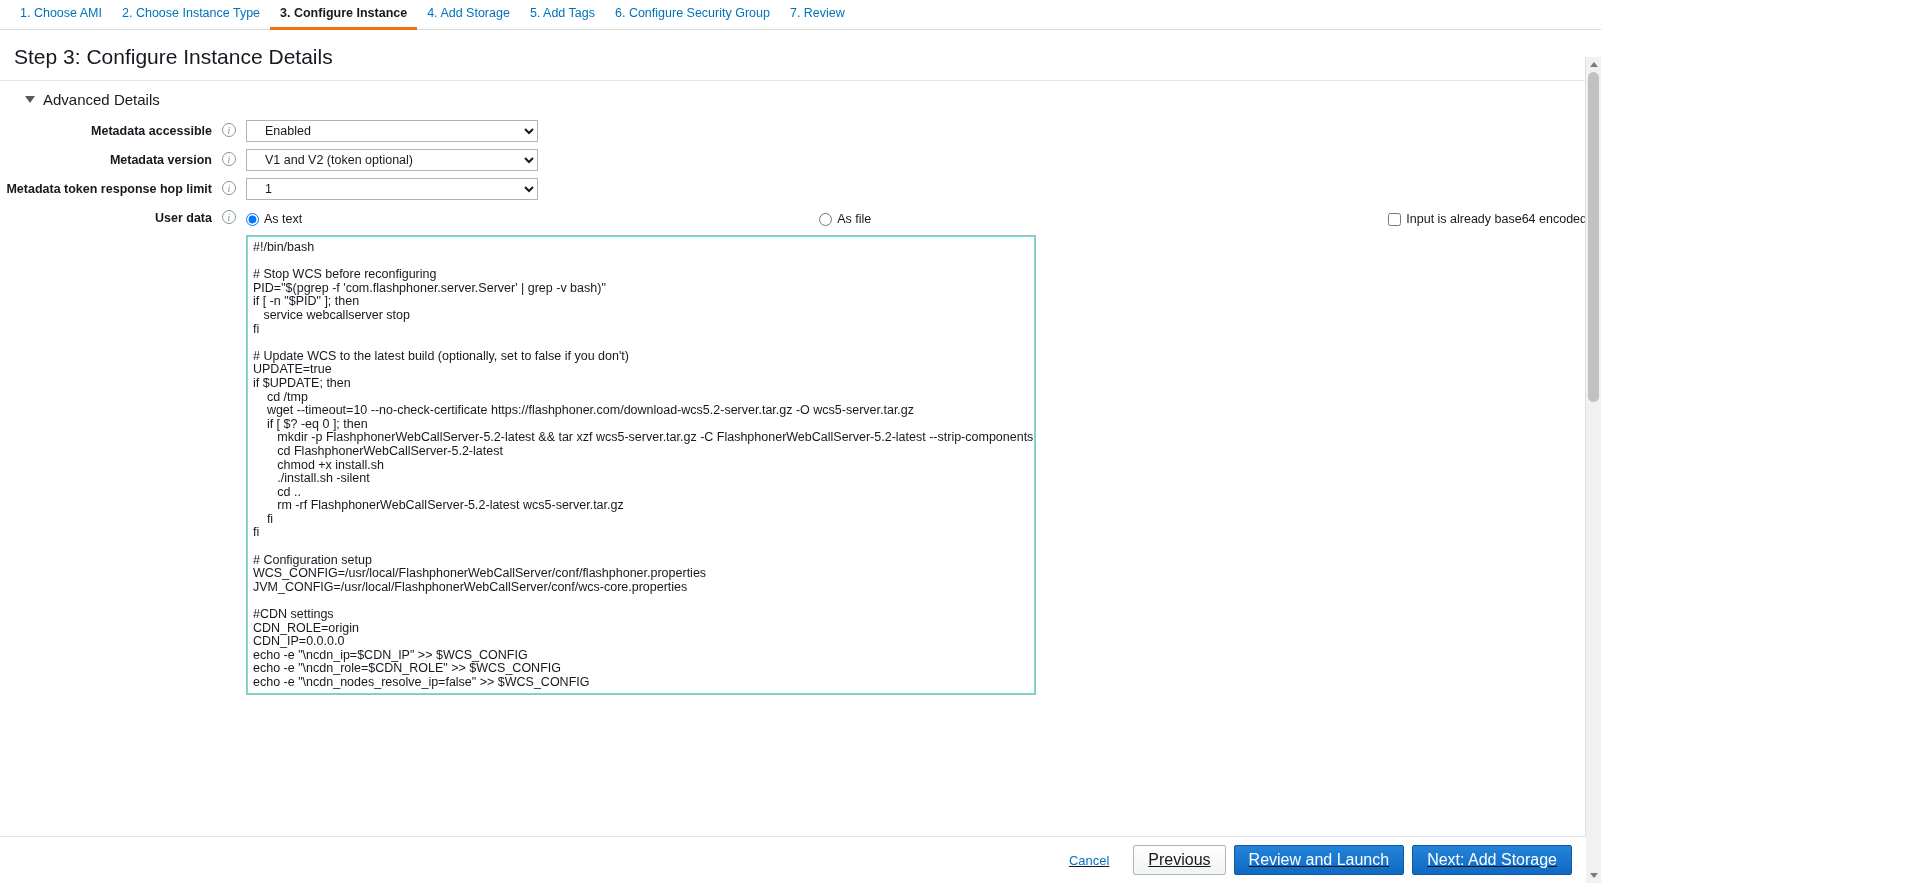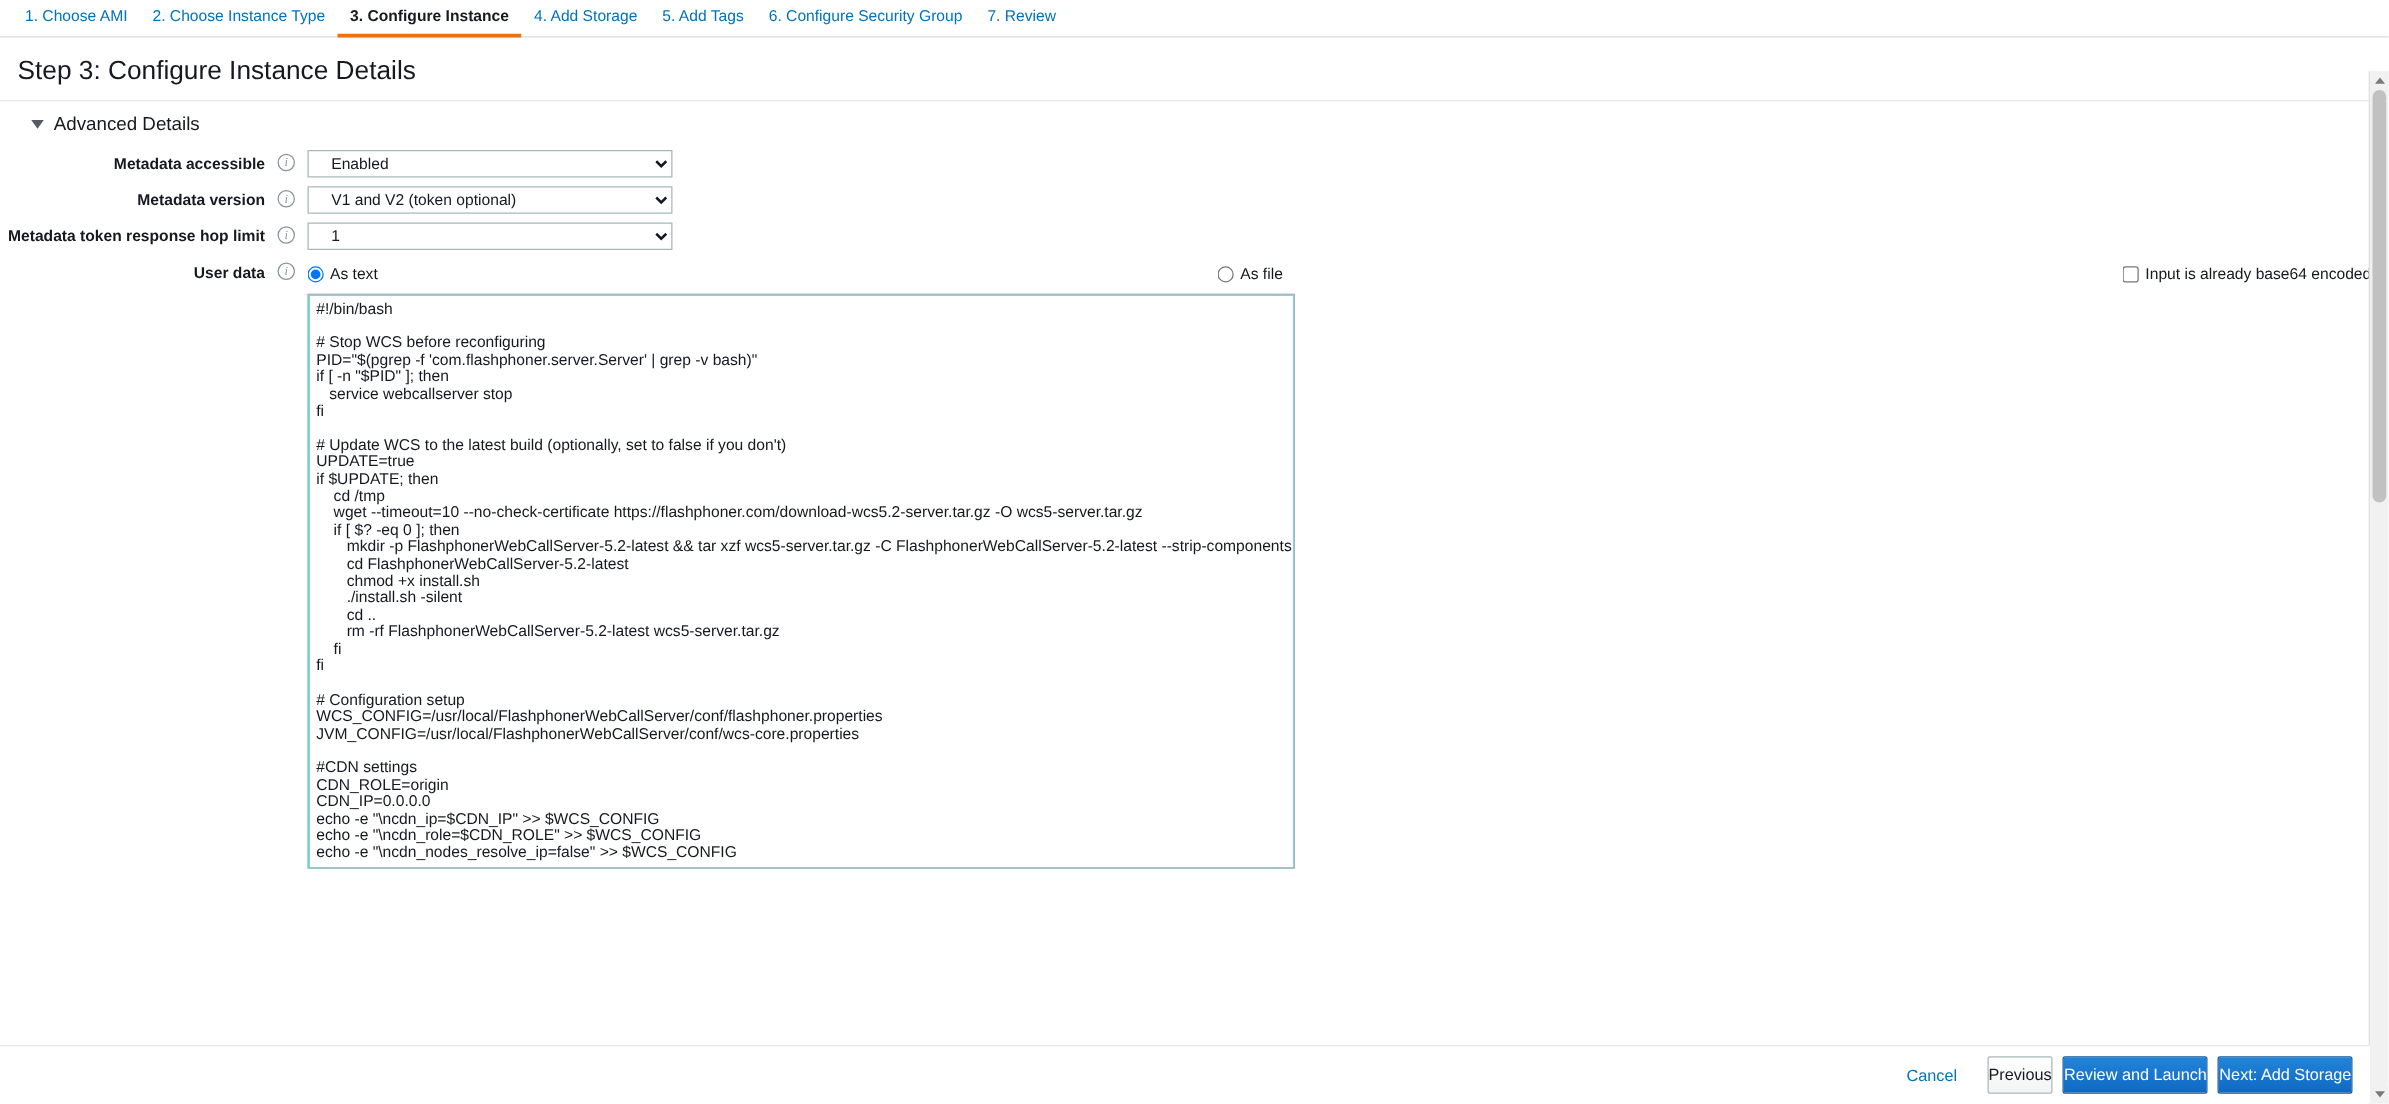--- a/index.html
+++ b/index.html
@@ -5,21 +5,21 @@
   html, body {
     margin: 0;
     padding: 0;
     background: #ffffff;
     font-family: "Liberation Sans", sans-serif;
     font-size: 13px;
     color: #16191f;
   }
   #page {
     position: relative;
-    width: 1911px;
+    width: 1601px;
     height: 883px;
     overflow: hidden;
     background: #ffffff;
   }
 
   
   .wizard-tabs {
     display: flex;
     align-items: flex-end;
     height: 30px;
@@ -210,30 +210,31 @@
     right: 15px;
     bottom: 0;
     height: 47px;
     background: #ffffff;
     border-top: 1px solid #e4e6e7;
     display: flex;
     align-items: center;
     justify-content: flex-end;
     padding-right: 14px;
     box-sizing: border-box;
+    text-decoration: underline;
   }
   .link-btn {
     color: #0073bb;
     font-size: 13px;
     margin-right: 16px;
     cursor: pointer;
   }
   .btn {
-    font-size: 13px;
-    padding: 6px 0;
+    font-size: 16px;
+    padding: 6px 14px;
     border-radius: 2px;
     border: 1px solid #aab7b8;
     background: linear-gradient(#ffffff, #f2f3f3);
     color: #16191f;
     margin-left: 8px;
     cursor: pointer;
     line-height: 16px;
   }
   .btn.primary {
     background: linear-gradient(#2284d8, #0f69c3);

